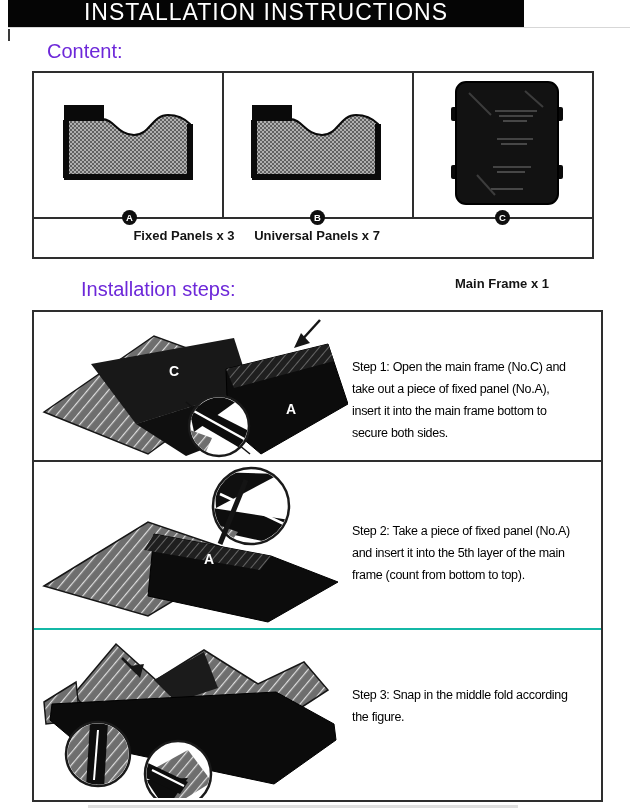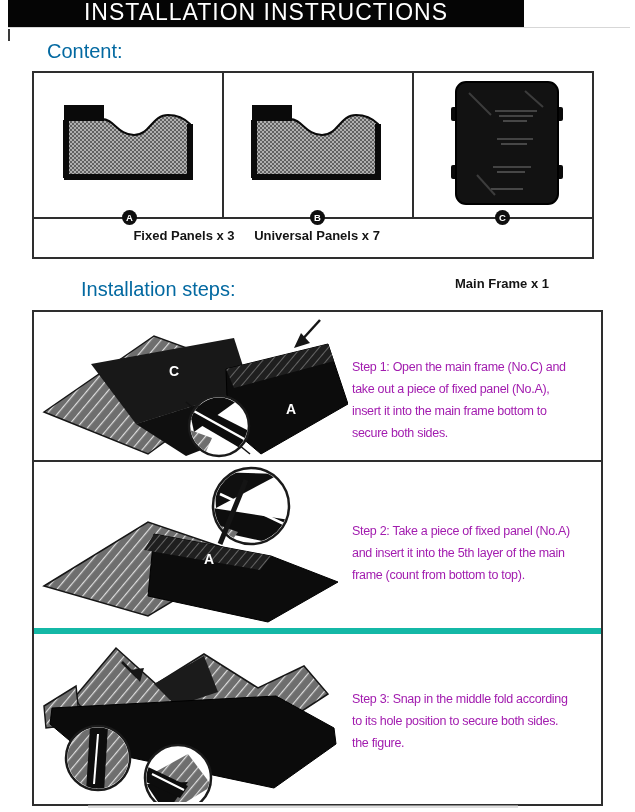--- a/index.html
+++ b/index.html
@@ -8,21 +8,21 @@
 
   
   .topbar{position:absolute;left:8px;top:0;width:516px;height:27px;background:#050505;
           display:flex;align-items:center;justify-content:center;}
   .topbar span{color:#ffffff;font-size:23px;font-weight:400;letter-spacing:1px;white-space:nowrap;
                transform:translateY(-1px);}
   .tick{position:absolute;left:8px;top:29px;width:2px;height:12px;background:#3a3a3a;}
   .barshadow{position:absolute;left:8px;top:27px;width:622px;height:1px;background:#d7d7d7;}
 
   
-  .h{position:absolute;margin:0;font-size:20px;font-weight:400;color:#0369a1;}
+  .h{position:absolute;margin:0;font-size:20px;font-weight:400;color:#6d28d9;}
   .content-h{left:47px;top:40px;}
   .steps-h{left:45px;top:278px;margin-left:36px;}
 
   
   .contentbox{position:absolute;left:32px;top:71px;width:562px;height:188px;
               border:2px solid #2e2e2e;box-sizing:border-box;}
   .vdiv{position:absolute;top:0;width:2px;height:144px;background:#2e2e2e;}
   .vdiv.d1{left:188px;} .vdiv.d2{left:378px;}
   .hline{position:absolute;left:0;top:144px;width:558px;height:2px;background:#2e2e2e;}
   .badge{position:absolute;top:137px;width:15px;height:15px;border-radius:50%;background:#0f0f0f;
@@ -32,26 +32,26 @@
   .l1{left:16px;width:188px;padding-left:40px;} .l2{left:188px;width:190px;} .l3{left:378px;width:180px;margin-top:48px;}
   .panelA{position:absolute;left:24px;top:20px;}
   .panelB{position:absolute;left:212px;top:20px;}
   .frameC{position:absolute;left:413px;top:4px;}
 
   
   .stepsbox{position:absolute;left:32px;top:310px;width:571px;border:2px solid #2e2e2e;box-sizing:border-box;}
   .steprow{position:relative;}
   .steprow.r1{height:148px;}
   .steprow.r2{height:166px;border-top:2px solid #2e2e2e;}
-  .steprow.r3{height:170px;border-top:6px solid #14b8a6;}
+  .steprow.r3{height:170px;border-top:2px solid #14b8a6;}
   .fig{position:absolute;left:2px;top:2px;}
   .fig text{font:700 14px "Liberation Sans", sans-serif;fill:#ffffff;}
   .steptext{position:absolute;left:318px;}
   .r1 .steptext{top:44px;} .r2 .steptext{top:58px;} .r3 .steptext{top:54px;}
-  .stepline{font-size:12.5px;letter-spacing:-0.3px;line-height:22px;white-space:nowrap;color:#a21caf;}
+  .stepline{font-size:12.5px;letter-spacing:-0.3px;line-height:22px;white-space:nowrap;color:#000000;}
 
   .smudge{position:absolute;left:88px;top:805px;width:430px;height:3px;background:#c9c9c9;opacity:.6;}
 </style>
 </head>
 <body>
 
 <svg width="0" height="0" style="position:absolute" aria-hidden="true">
   <defs>
     <pattern id="pat-dots" width="4" height="4" patternUnits="userSpaceOnUse">
       <rect width="4" height="4" fill="#b0b0b0"></rect>
@@ -218,21 +218,20 @@
           </clipPath>
         <g clip-path="url(#clip-s3b)">
           <polygon points="112,140 152,118 176,150 134,176" fill="url(#pat-hatch-light)"></polygon>
           <polygon points="110,148 152,146 130,178" fill="#0d0d0d"></polygon>
           <polygon points="110,130 152,150 144,162 106,144" fill="#0d0d0d"></polygon>
           <line x1="116" y1="138" x2="148" y2="154" stroke="#ffffff" stroke-width="2"></line>
         </g>
       </svg>
       <div class="steptext">
         <div class="stepline">Step 3: Snap in the middle fold according</div>
-        <div class="stepline">to its hole position to secure both sides.</div>
         <div class="stepline">the figure.</div>
       </div>
     </div>
 
   </section>
 
   <div class="smudge"></div>
 </div>
 
 </body></html>

